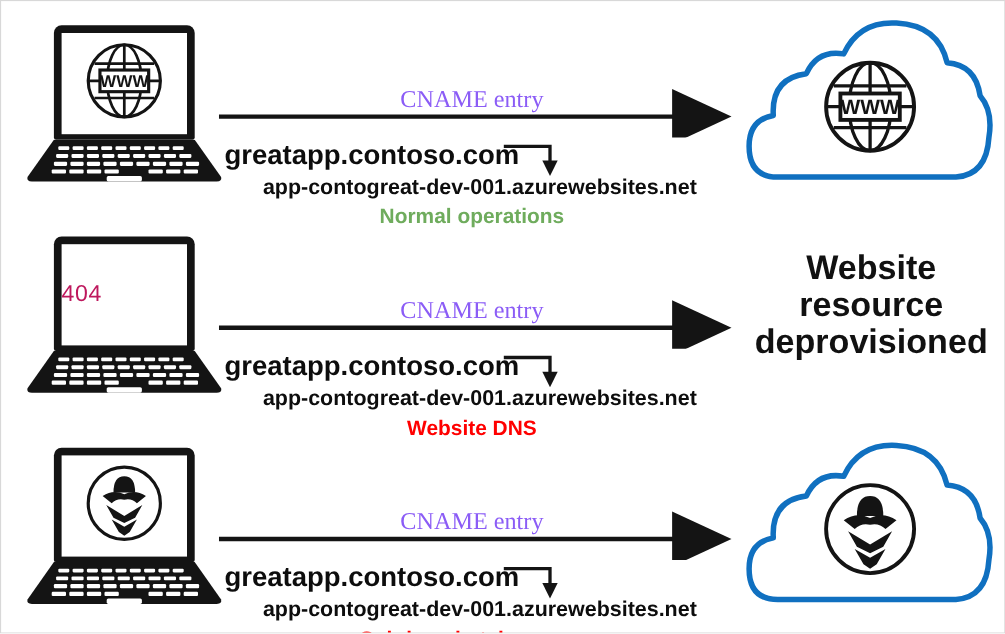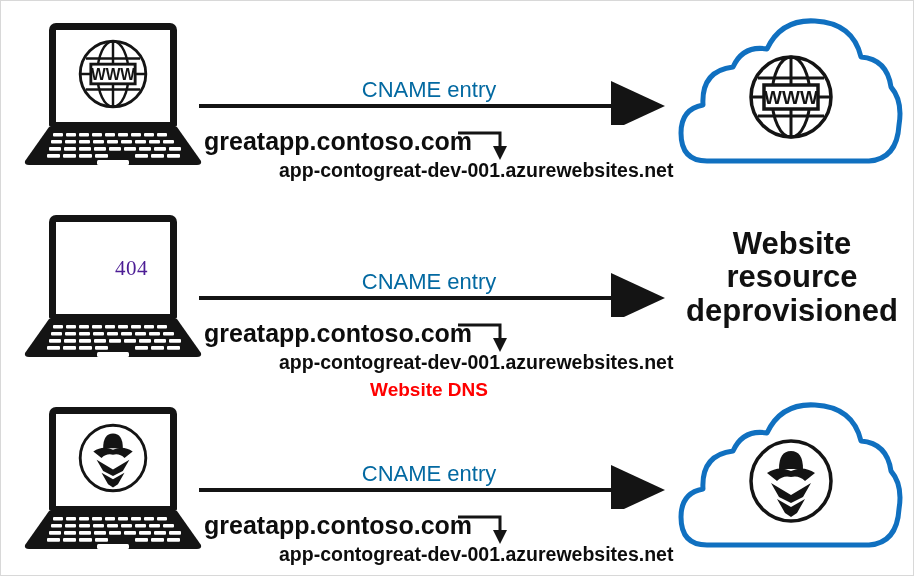--- a/index.html
+++ b/index.html
@@ -68,24 +68,24 @@
     left: 50%;
     top: 50%;
     transform: translate(-50%, -50%);
   }
   .screen-text {
     position: absolute;
     left: 0;
     top: 50%;
     width: 100%;
     transform: translateY(-50%);
-    text-align: right;
+    text-align: left;
     font-size: 21px;
-    color: #4c1d95;
-    font-family: Liberation Serif, serif;
+    color: #be185d;
+    font-family: Liberation Sans, sans-serif;
     letter-spacing: 0.5px;
     padding-right: 22px;
     box-sizing: border-box;
   }
 
   
   .cloud {
     position: absolute;
     left: 672px;
     top: 8px;
@@ -101,43 +101,42 @@
     width: 470px;
     height: 52px;
   }
   .cname-label {
     position: absolute;
     left: 198px;
     top: 76px;
     width: 460px;
     text-align: center;
     font-size: 22px;
-    color: #0369a1;
-    font-family: Liberation Sans, sans-serif;
+    color: #8b5cf6;
+    font-family: Liberation Serif, serif;
   }
   .domain-1 {
     position: absolute;
     left: 203px;
     top: 126px;
     font-size: 25px;
     font-weight: bold;
     color: #0d0d0d;
     font-family: "Liberation Sans", sans-serif;
     white-space: nowrap;
   }
   .domain-2 {
     position: absolute;
     left: 238px;
     top: 158px;
     font-size: 19.5px;
     font-weight: bold;
     color: #0d0d0d;
     font-family: "Liberation Sans", sans-serif;
     white-space: nowrap;
-    margin-left: 40px;
   }
   .elbow {
     position: absolute;
     left: 455px;
     top: 126px;
     width: 70px;
     height: 36px;
   }
   .status-label {
     position: absolute;
@@ -244,20 +243,21 @@
     </div>
 
     <div class="domain-1">greatapp.contoso.com</div>
     <div class="elbow">
       <svg width="70" height="36" viewBox="0 0 70 36">
         <path d="M2 6 H44 V20" fill="none" stroke="#141414" stroke-width="3"></path>
         <path d="M37 19 L44 33 L51 19 Z" fill="#141414"></path>
       </svg>
     </div>
     <div class="domain-2">app-contogreat-dev-001.azurewebsites.net</div>
+    <div class="status-label status-green">Normal operations</div>
 
     <div class="cloud">
       <svg width="236" height="176" viewBox="0 0 236 176">
         <path d="M34 152 Q8 152 8 124 Q8 100 30 96 Q28 62 60 58 Q70 36 94 40 Q108 10 142 12 Q180 14 188 48 Q214 50 218 78 Q230 92 226 116 Q224 150 196 152 Z" fill="#ffffff" stroke="#1070C0" stroke-width="5" stroke-linejoin="round"></path>
         <g transform="translate(68,38)">
           <svg width="100" height="100" viewBox="0 0 100 100">
             <circle cx="50" cy="50" r="40" fill="none" stroke="#141414" stroke-width="3.5"></circle>
             <ellipse cx="50" cy="50" rx="19" ry="40" fill="none" stroke="#141414" stroke-width="3"></ellipse>
             <line x1="50" y1="10" x2="50" y2="90" stroke="#141414" stroke-width="3"></line>
             <line x1="10" y1="50" x2="90" y2="50" stroke="#141414" stroke-width="3"></line>

